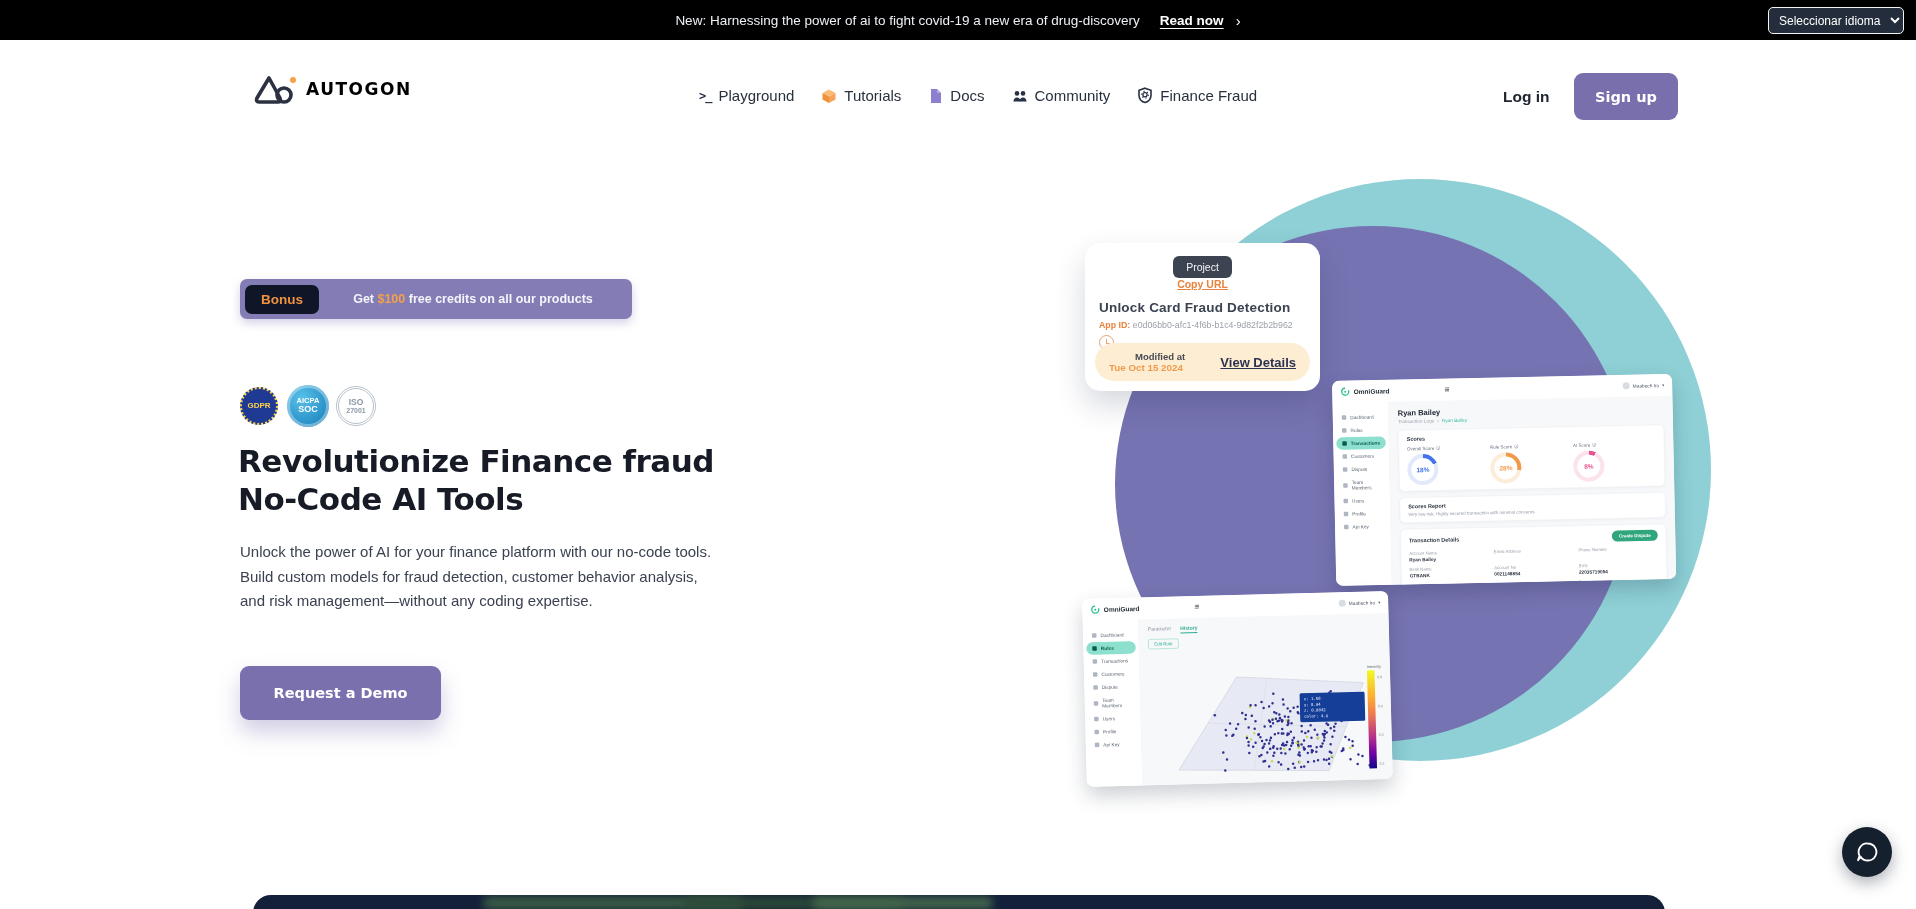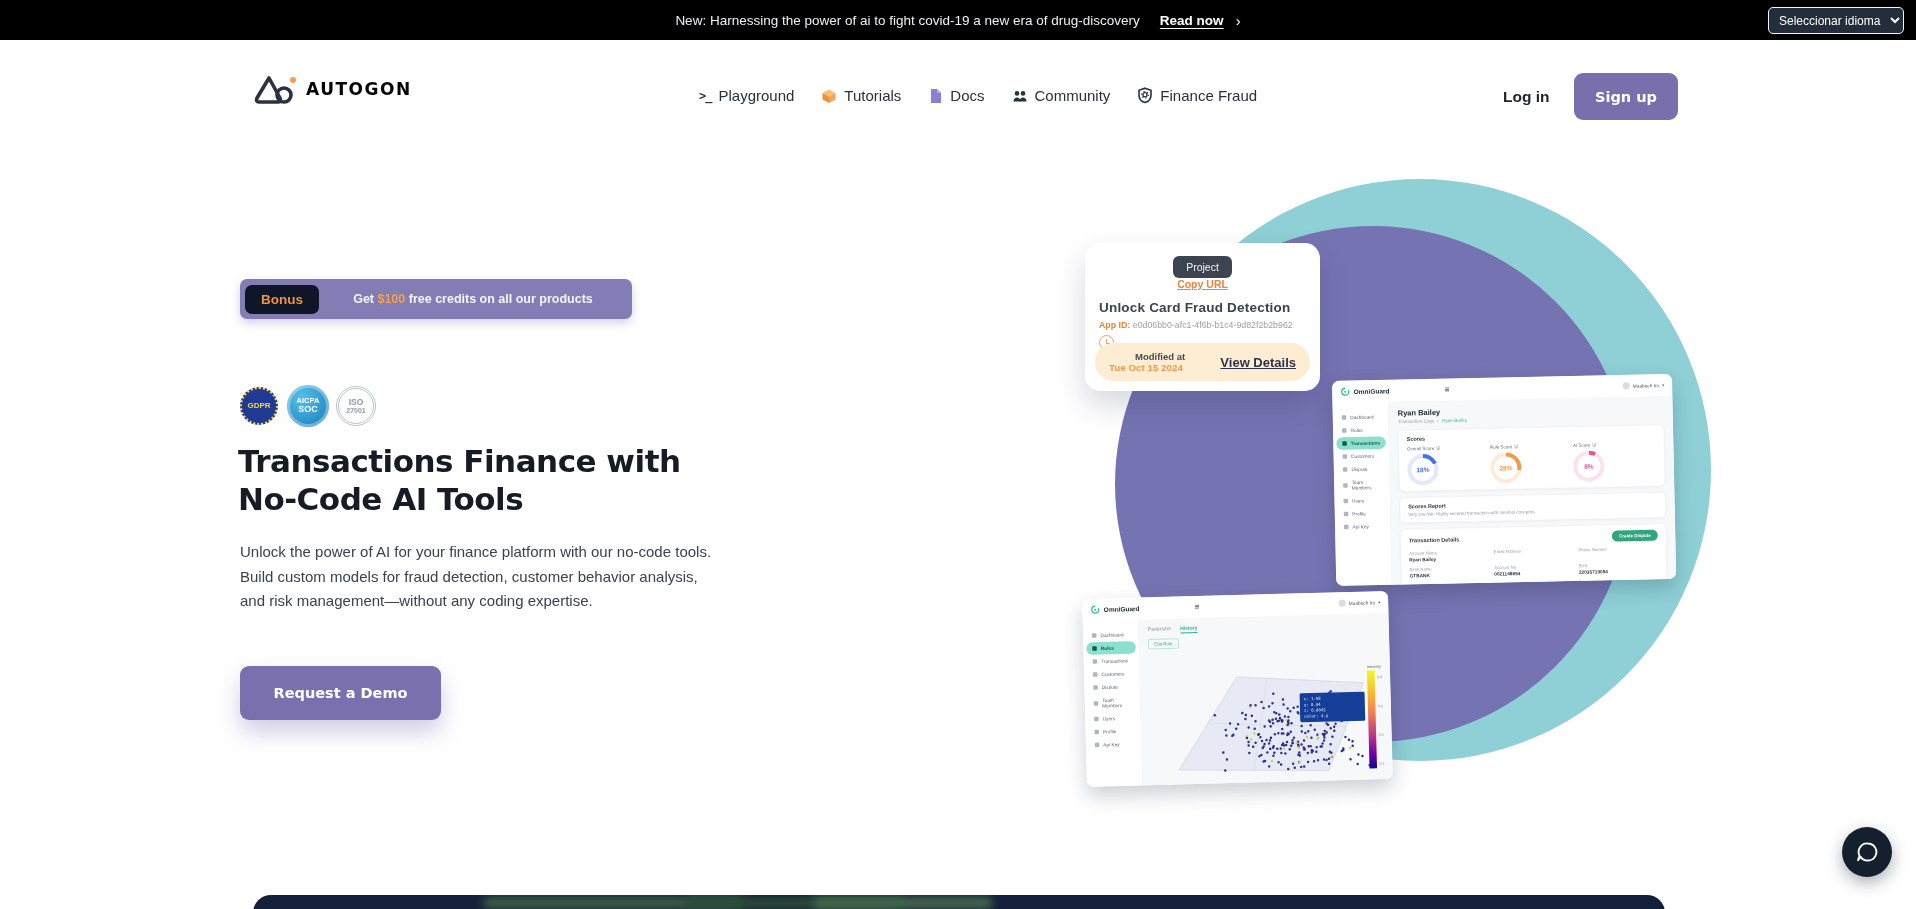--- a/index.html
+++ b/index.html
@@ -217,21 +217,21 @@
       <span>AICPA</span>
       <span class="l2">SOC</span>
     </div>
     <div class="cert cert-iso">
       <span>ISO</span>
       <span class="l2">27001</span>
     </div>
   </div>
 
   <h1 class="hero-title">
-    <div>Transactions Finance with</div>
+    <div>Revolutionize Finance fraud</div>
     <div>No-Code AI Tools</div>
   </h1>
   <p class="hero-desc">Unlock the power of AI for your finance platform with our no-code tools. Build custom models for fraud detection, customer behavior analysis, and risk management—without any coding expertise.</p>
   <button class="hero-cta">Request a Demo</button>
 
   <div class="circle-teal"></div>
   <div class="circle-purple"></div>
 
   <div class="project-card">
     <div class="pc-top">

